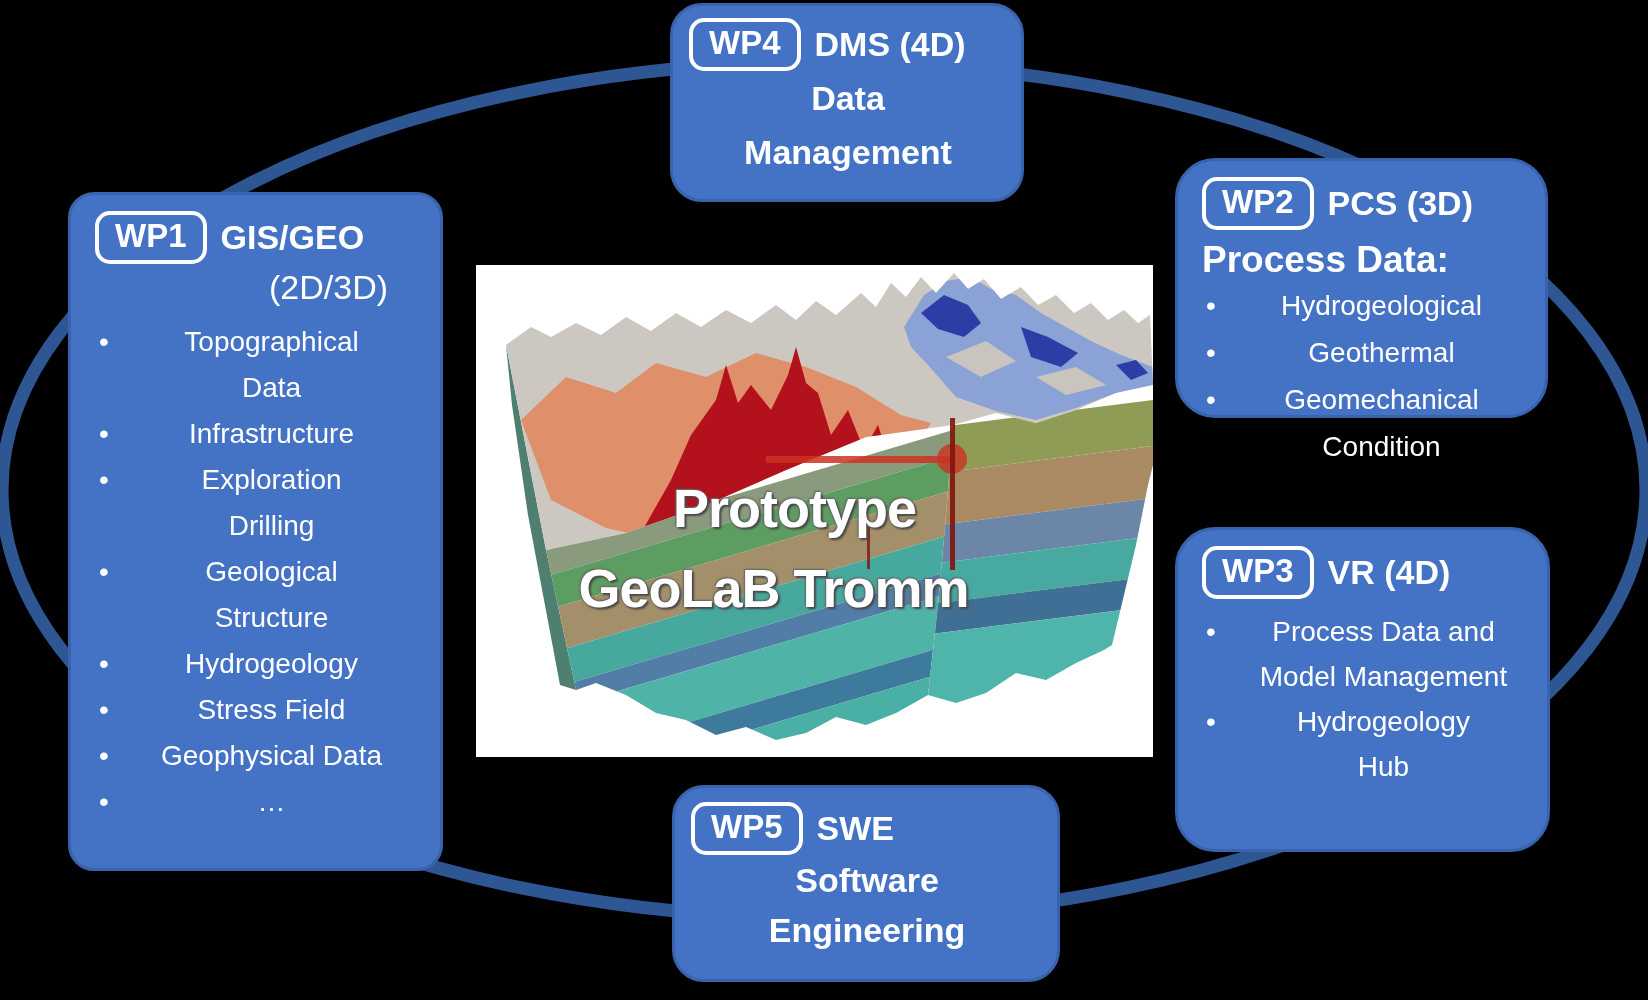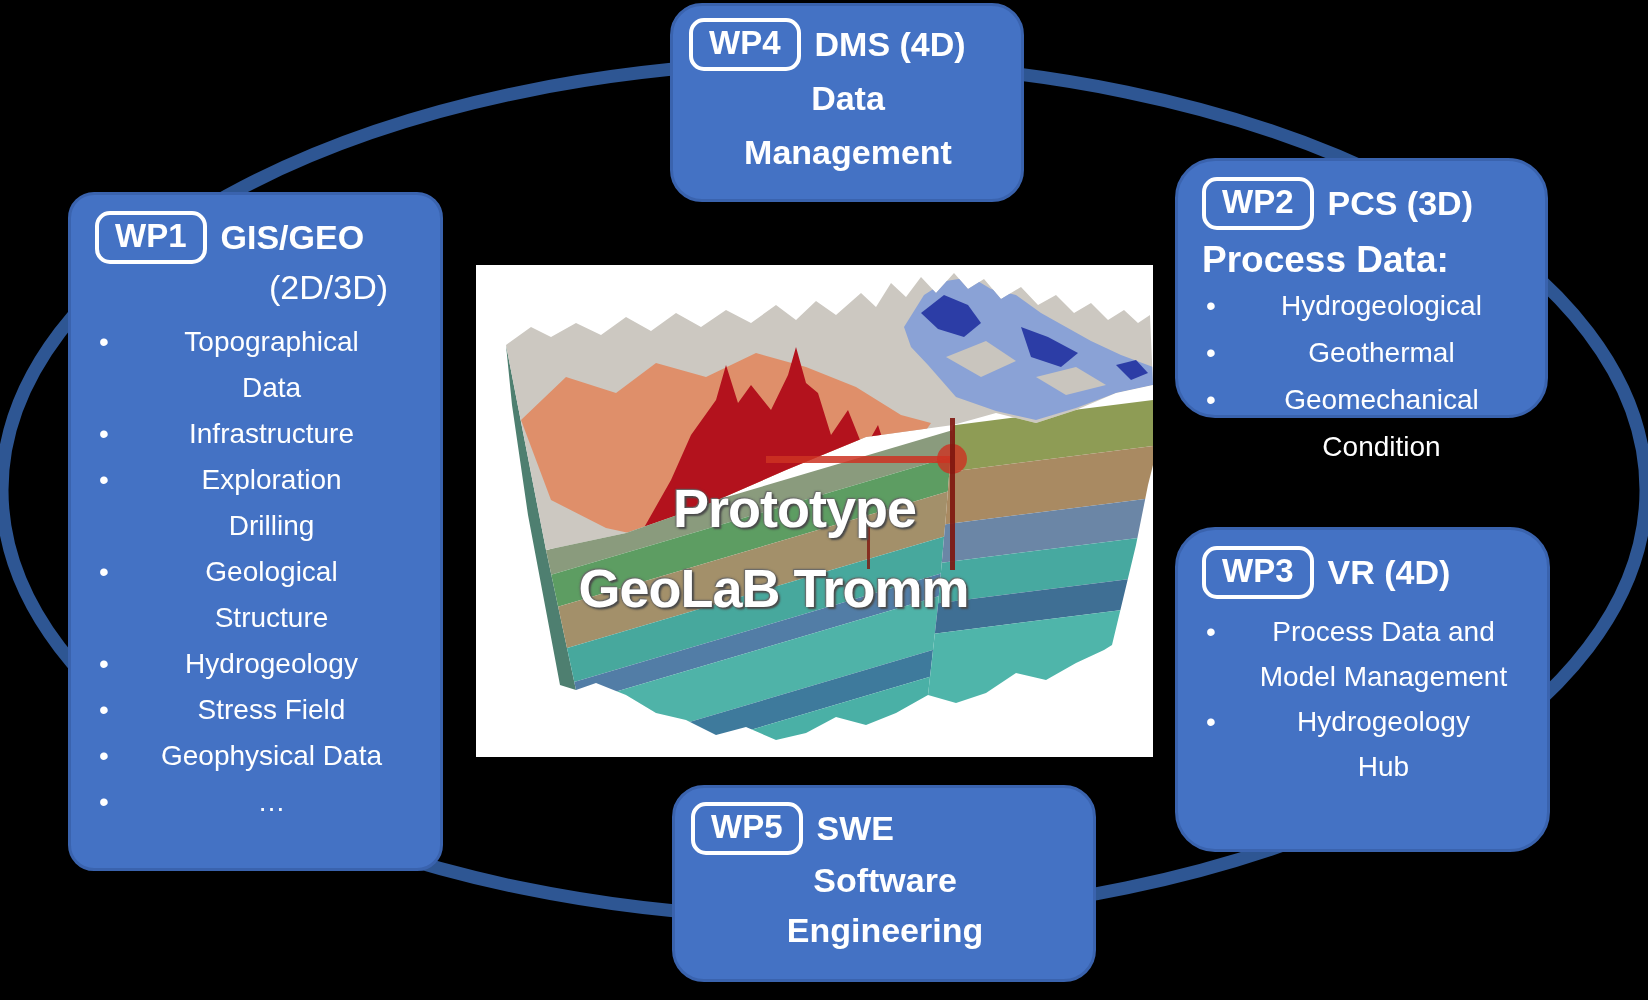--- a/index.html
+++ b/index.html
@@ -34,21 +34,21 @@
   #wp2 .intro { font-size:37px; font-weight:700; margin-top:8px; line-height:44px; }
   #wp2 ul.blist li { line-height:47px; }
   
   #wp3 { left:1175px; top:527px; width:375px; height:325px; padding:16px 18px 16px 24px; }
   #wp3 ul.blist { margin-top:10px; }
   #wp3 ul.blist li { line-height:45px; }
   
   #wp4 { left:633px; top:3px; width:354px; height:199px; padding:12px 14px 0 16px; }
   #wp4 .center-line { line-height:54px; }
   
-  #wp5 { left:635px; top:785px; width:424px; height:197px; padding:14px 14px 0 16px; }
+  #wp5 { left:635px; top:785px; width:388px; height:197px; padding:14px 14px 0 16px; }
   #wp5 .center-line { line-height:50px; }
   
   #model-image {
     position:absolute; z-index:2; left:476px; top:265px; width:677px; height:492px;
     background:#c2410c;
   }
   #model-image svg { position:absolute; left:0; top:0; }
   .caption {
     position:absolute; width:100%; text-align:center; z-index:3;
     font-size:54px; font-weight:700; color:#ffffff; letter-spacing:-1px;

